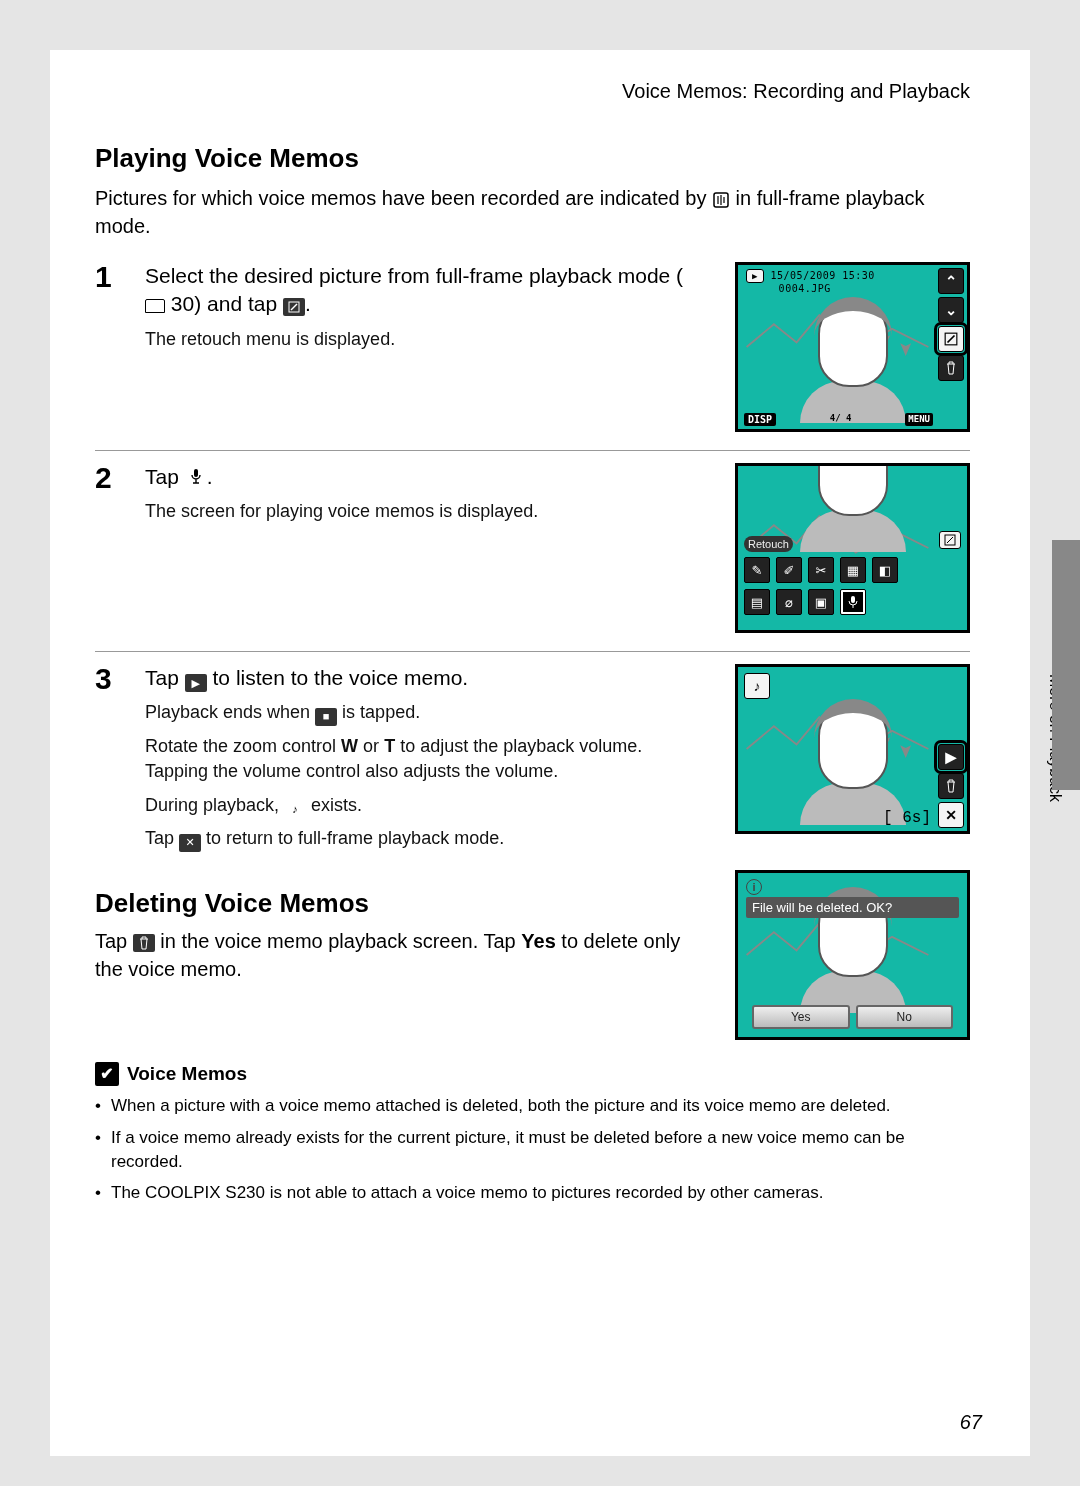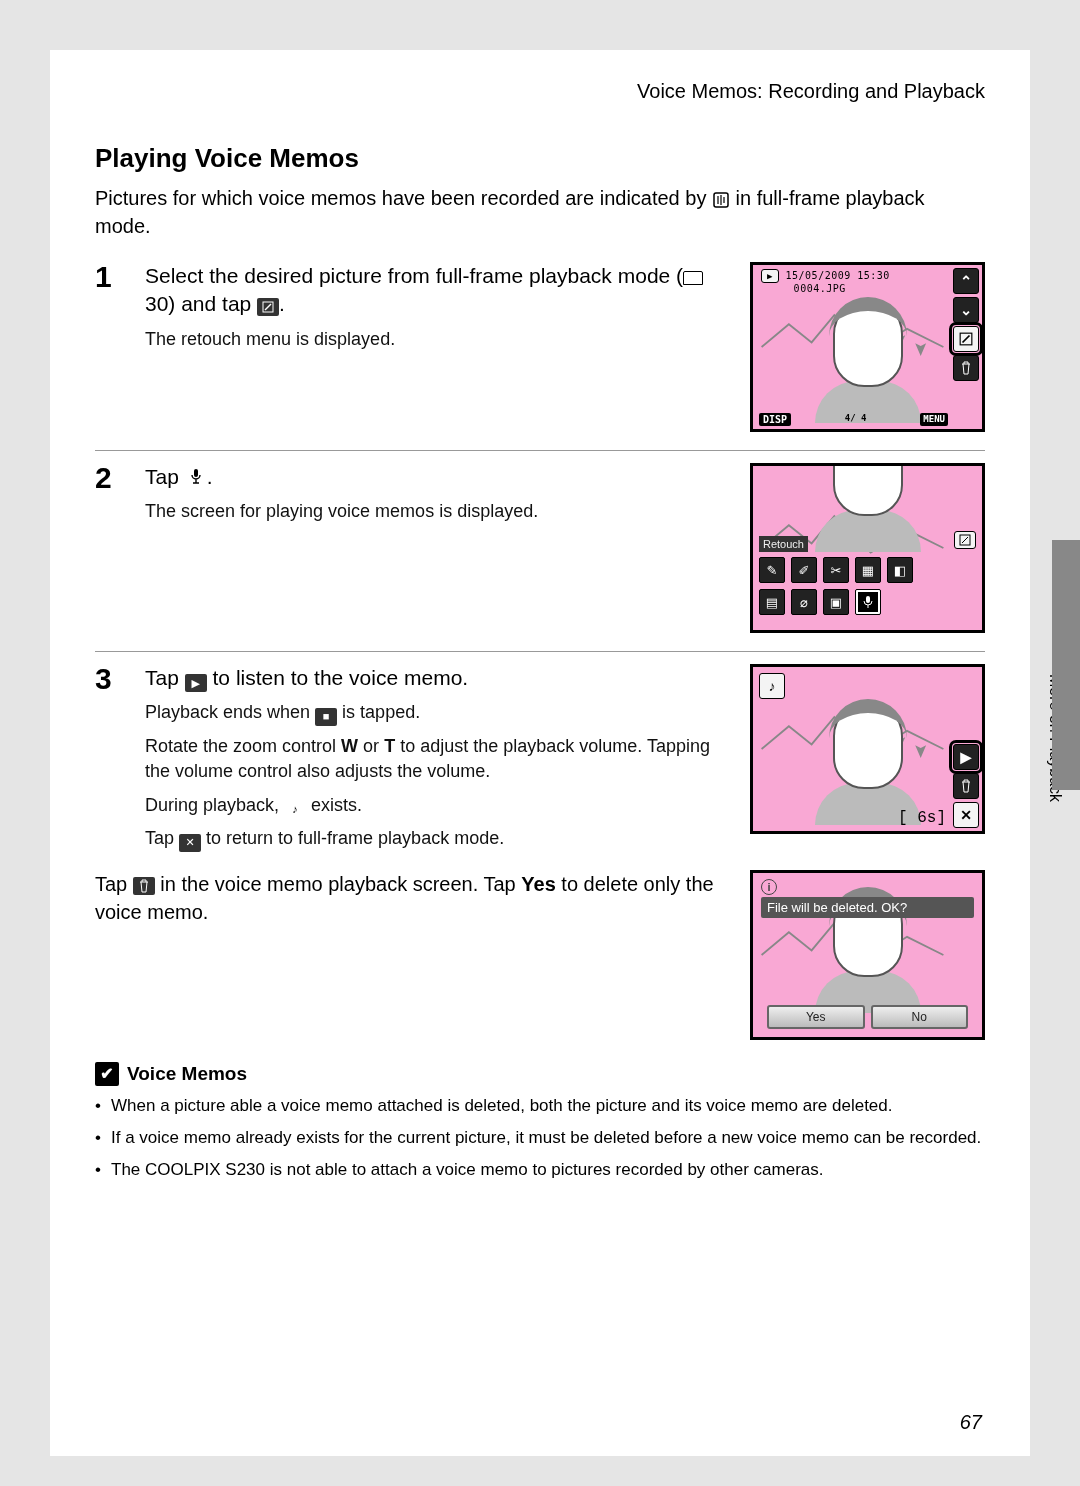--- a/index.html
+++ b/index.html
@@ -8,21 +8,21 @@
     background: #e5e5e5;
     width: 1080px;
     height: 1486px;
     position: relative;
     padding: 50px 50px 30px 50px;
     font-size:19px;
   }
   .page {
     background: #fff;
     min-height: 100%;
-    padding: 30px 45px 20px 45px;
+    padding: 30px 60px 20px 45px;
     position: relative;
   }
   .header-right {
     text-align: right;
     font-size: 20px;
     margin-bottom: 40px;
   }
   .h1 { font-weight: bold; font-size: 26px; margin-bottom:10px;}
   .h2 { font-weight: bold; font-size: 26px; margin-top:18px; margin-bottom:8px;}
   .para { font-size:20px; line-height:1.4; margin-bottom:10px;}
@@ -33,21 +33,21 @@
     border-bottom:1px solid #999;
     padding:12px 0 18px 0;
   }
   .step.last-step { border-bottom:none; }
   .step-num { font-size:30px; font-weight:bold; line-height:1;}
   .step-text { }
   .step-title { font-size:21px; line-height:1.35; }
   .step-desc { font-size:18px; color:#111; margin-top:8px; line-height:1.4;}
   .thumb {
     border:3px solid #000;
-    background:#f9a8d4;
+    background:#14b8a6;
     width:235px;
     height:170px;
     position:relative;
     justify-self:end;
     overflow:hidden;
   }
   .thumb .topbar {
     position:absolute; top:4px; left:8px; font-size:10px; font-family:monospace; letter-spacing:0.5px;
   }
   .thumb .side-btns {
@@ -78,21 +78,21 @@
     width:106px; height:42px; background:#bbb; border-radius:50px 50px 0 0;
     margin:-6px auto 0;
   }
   .mountains { position:absolute; left:0; right:30px; top:32px; bottom:32px; }
   .mountains svg{width:100%;height:100%;}
   .bottom-strip{ position:absolute; bottom:3px; left:6px; right:34px; display:flex; justify-content:space-between; font-size:9px; font-family:monospace; font-weight:bold;}
   .disp-label{background:#000;color:#fff;padding:1px 4px;border-radius:2px;font-size:10px;}
   .menu-label{background:#000;color:#fff;padding:1px 3px;border-radius:2px;font-size:9px;font-weight:bold;}
 
   .retouch-row { position:absolute; top:65px; left:6px; right:6px;}
-  .retouch-title{ font-size:11px; color:#eee; background:#333; padding:2px 4px; display:inline-block; border-radius:0;}
+  .retouch-title{ font-size:11px; color:#eee; background:#333; padding:2px 4px; display:inline-block; border-radius:8px;}
   .grid-icons{ display:grid; grid-template-columns:repeat(5,26px); gap:6px; margin-top:4px;}
   .gi{ width:26px;height:26px;border:1px solid #000;background:#222;color:#fff;border-radius:2px;display:flex;align-items:center;justify-content:center;font-size:13px;}
   .gi.sel{ outline:2px solid #fff; outline-offset:-3px; background:#000;}
   
   .inline-icon{
     display:inline-flex; width:22px; height:18px; background:#333; color:#fff;
     align-items:center; justify-content:center; font-size:11px; border-radius:2px;
     vertical-align:-2px; position:relative;
   }
   .inline-icon.book{ background:none;color:#000;border:1.5px solid #000;border-radius:2px 2px 0 0;width:20px;height:14px;}
@@ -296,20 +296,21 @@
             </svg>
           </span>
         <span class="ib light">✕</span>
       </div>
       <div style="position:absolute;bottom:4px;right:36px;font-size:16px;font-family:Liberation Mono, monospace;text-align:center;">[&nbsp;<span>6s</span>]</div>
     </div>
   </div>
 
   <div class="deleting-wrap">
     <div>
+      <div class="h2">Deleting Voice Memos</div>
       <p class="para">
         <span>Tap </span><span class="inline-icon">
             <svg width="12" height="14" viewBox="0 0 12 14">
               <path d="M2 3h8 M4 3V1h4v2 M3 3l1 10h4l1-10" fill="none" stroke="#fff"></path>
             </svg>
           </span><span> in the voice memo playback screen. Tap </span><b>Yes</b><span> to delete only the voice memo.</span>
       </p>
     </div>
     <div class="thumb delete-thumb">
       <div class="mountains">
@@ -331,21 +332,21 @@
       </div>
     </div>
   </div>
 
   <div class="note-box">
     <div class="note-head">
       <span class="check-badge">✔</span>
       <span>Voice Memos</span>
     </div>
     <ul class="bullets">
-      <li>When a picture able a voice memo attached is deleted, both the picture and its voice memo are deleted.</li>
+      <li>When a picture with a voice memo attached is deleted, both the picture and its voice memo are deleted.</li>
       <li>If a voice memo already exists for the current picture, it must be deleted before a new voice memo can be recorded.</li>
       <li>The COOLPIX S230 is not able to attach a voice memo to pictures recorded by other cameras.</li>
     </ul>
   </div>
 
   <div class="vtext">More on Playback</div>
   <div class="pagenum">67</div>
 </div>
 
 <div class="side-tab"></div>

